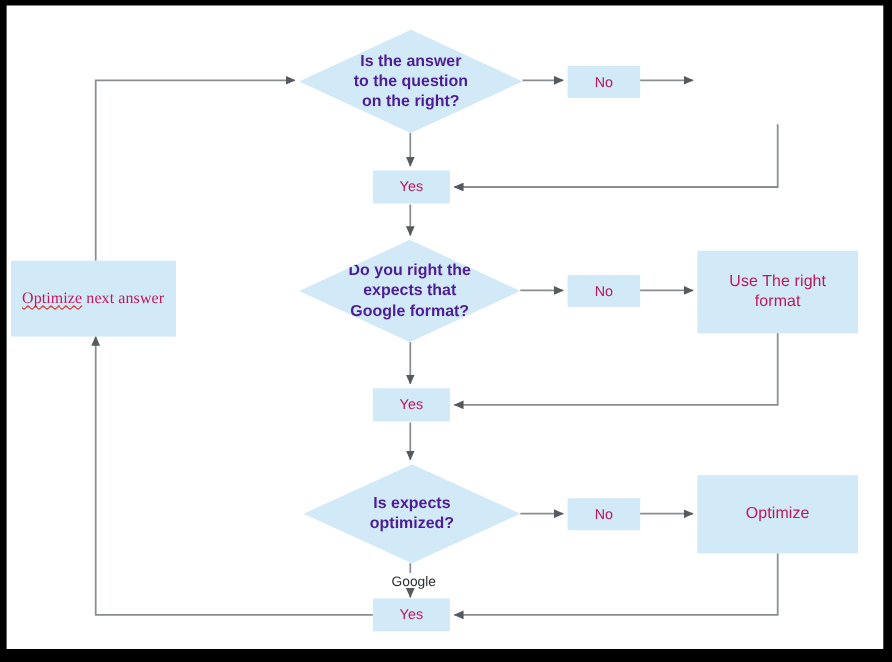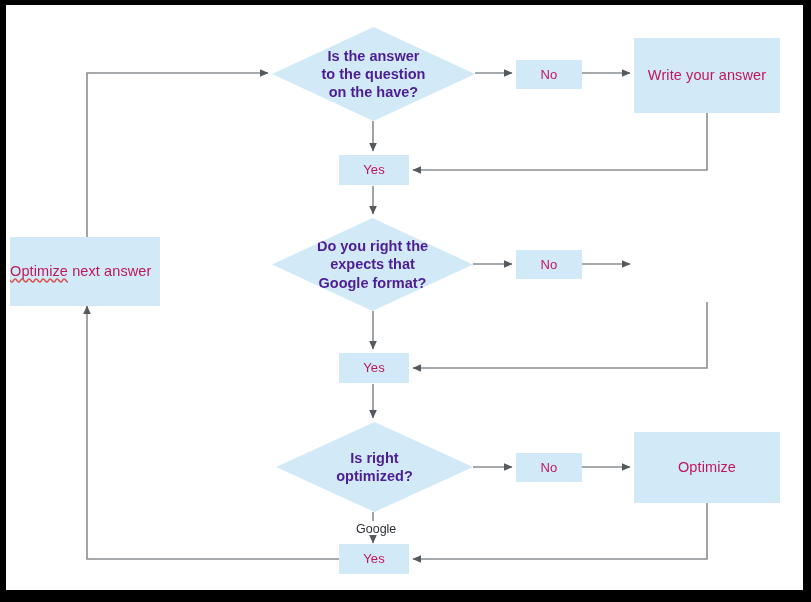--- a/index.html
+++ b/index.html
@@ -128,48 +128,50 @@
         <path d="M373,512 L373,521"></path>
         <path d="M373,537 L373,543" marker-end="url(#ah)"></path>
 
         <path d="M707,503 L707,559 L413,559" marker-end="url(#ah)"></path>
 
         <path d="M339,559 L87,559 L87,306" marker-end="url(#ah)"></path>
       </g>
     </svg>
 
     <div class="diamond" style="left:272px; top:27px; width:203px; height:94px;">
-      <span><span>Is the answer</span><br><span>to the question</span><br><span>on the have?</span></span>
+      <span><span>Is the answer</span><br><span>to the question</span><br><span>on the right?</span></span>
     </div>
 
     <div class="node tiny" style="left:516px; top:60px; width:66px; height:29px;">No</div>
 
-    <div class="node proc" style="left:634px; top:38px; width:146px; height:75px;">Write your answer</div>
 
     <div class="node tiny" style="left:339px; top:155px; width:70px; height:30px;">Yes</div>
 
     <div class="diamond" style="left:272px; top:218px; width:201px; height:93px;">
       <span><span>Do you right the</span><br><span>expects that</span><br><span>Google format?</span></span>
     </div>
 
     <div class="node tiny" style="left:516px; top:250px; width:66px; height:29px;">No</div>
 
+    <div class="node proc" style="left:634px; top:228px; width:146px; height:75px;">
+      <span><span>Use The right</span><br><span>format</span></span>
+    </div>
 
     <div class="node tiny" style="left:339px; top:353px; width:70px; height:30px;">Yes</div>
 
     <div class="diamond" style="left:276px; top:422px; width:197px; height:90px;">
-      <span><span>Is right</span><br><span>optimized?</span></span>
+      <span><span>Is expects</span><br><span>optimized?</span></span>
     </div>
 
     <div class="node tiny" style="left:516px; top:453px; width:66px; height:29px;">No</div>
 
     <div class="node proc" style="left:634px; top:432px; width:146px; height:71px;">Optimize</div>
 
     <span class="edge-label" style="left:356px; top:522px;">Google</span>
 
     <div class="node tiny" style="left:339px; top:544px; width:70px; height:30px;">Yes</div>
 
-    <div class="node proc" style="left:10px; top:237px; width:150px; height:69px; justify-content:flex-start; text-align:left;">
+    <div class="node proc" style="left:10px; top:237px; width:150px; height:69px; justify-content:flex-start; padding-left:10px; text-align:left;font-family:Liberation Serif, serif;">
       <span><span class="misspelled">Optimize</span><span> next answer</span></span>
     </div>
 
   </div>
 </div>
 
 </body></html>

